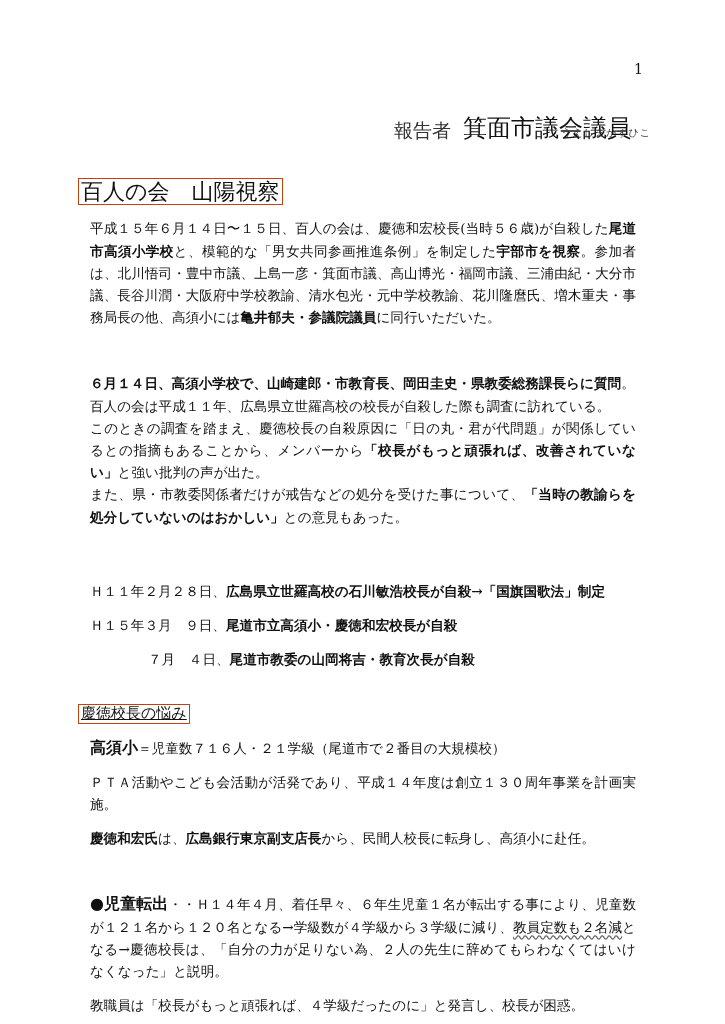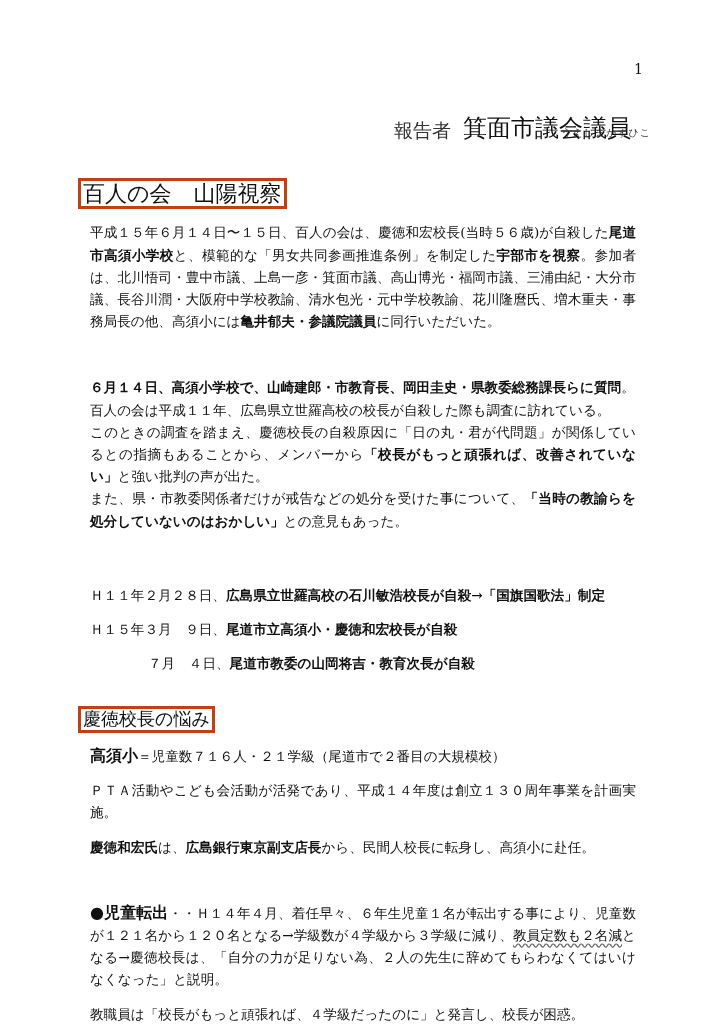--- a/index.html
+++ b/index.html
@@ -58,34 +58,35 @@
     .content {
       position: absolute;
       left: 78px;
       top: 178px;
       width: 570px;
       font-size: 13.6px;
       line-height: 22.2px;
     }
     .box-heading {
       display: inline-block;
-      border: 3px solid #c2410c;
+      border: 1px solid #c2410c;
       padding: 0 2px;
       font-family: "DejaVu Sans", "Liberation Sans", sans-serif;
       line-height: 1.15;
     }
     .h-large {
       font-size: 22px;
     }
     .h-xl {
       font-size: 28px;
       letter-spacing: 1px;
     }
     .h-small {
-      font-size: 18px;
+      font-size: 15px;
+      text-decoration: underline;
     }
     p {
       margin: 12px;
       text-align: justify;
     }
     b, .bold {
       font-weight: bold;
     }
     .gap-m { height: 20px; }
     .gap-l { height: 28px; }

